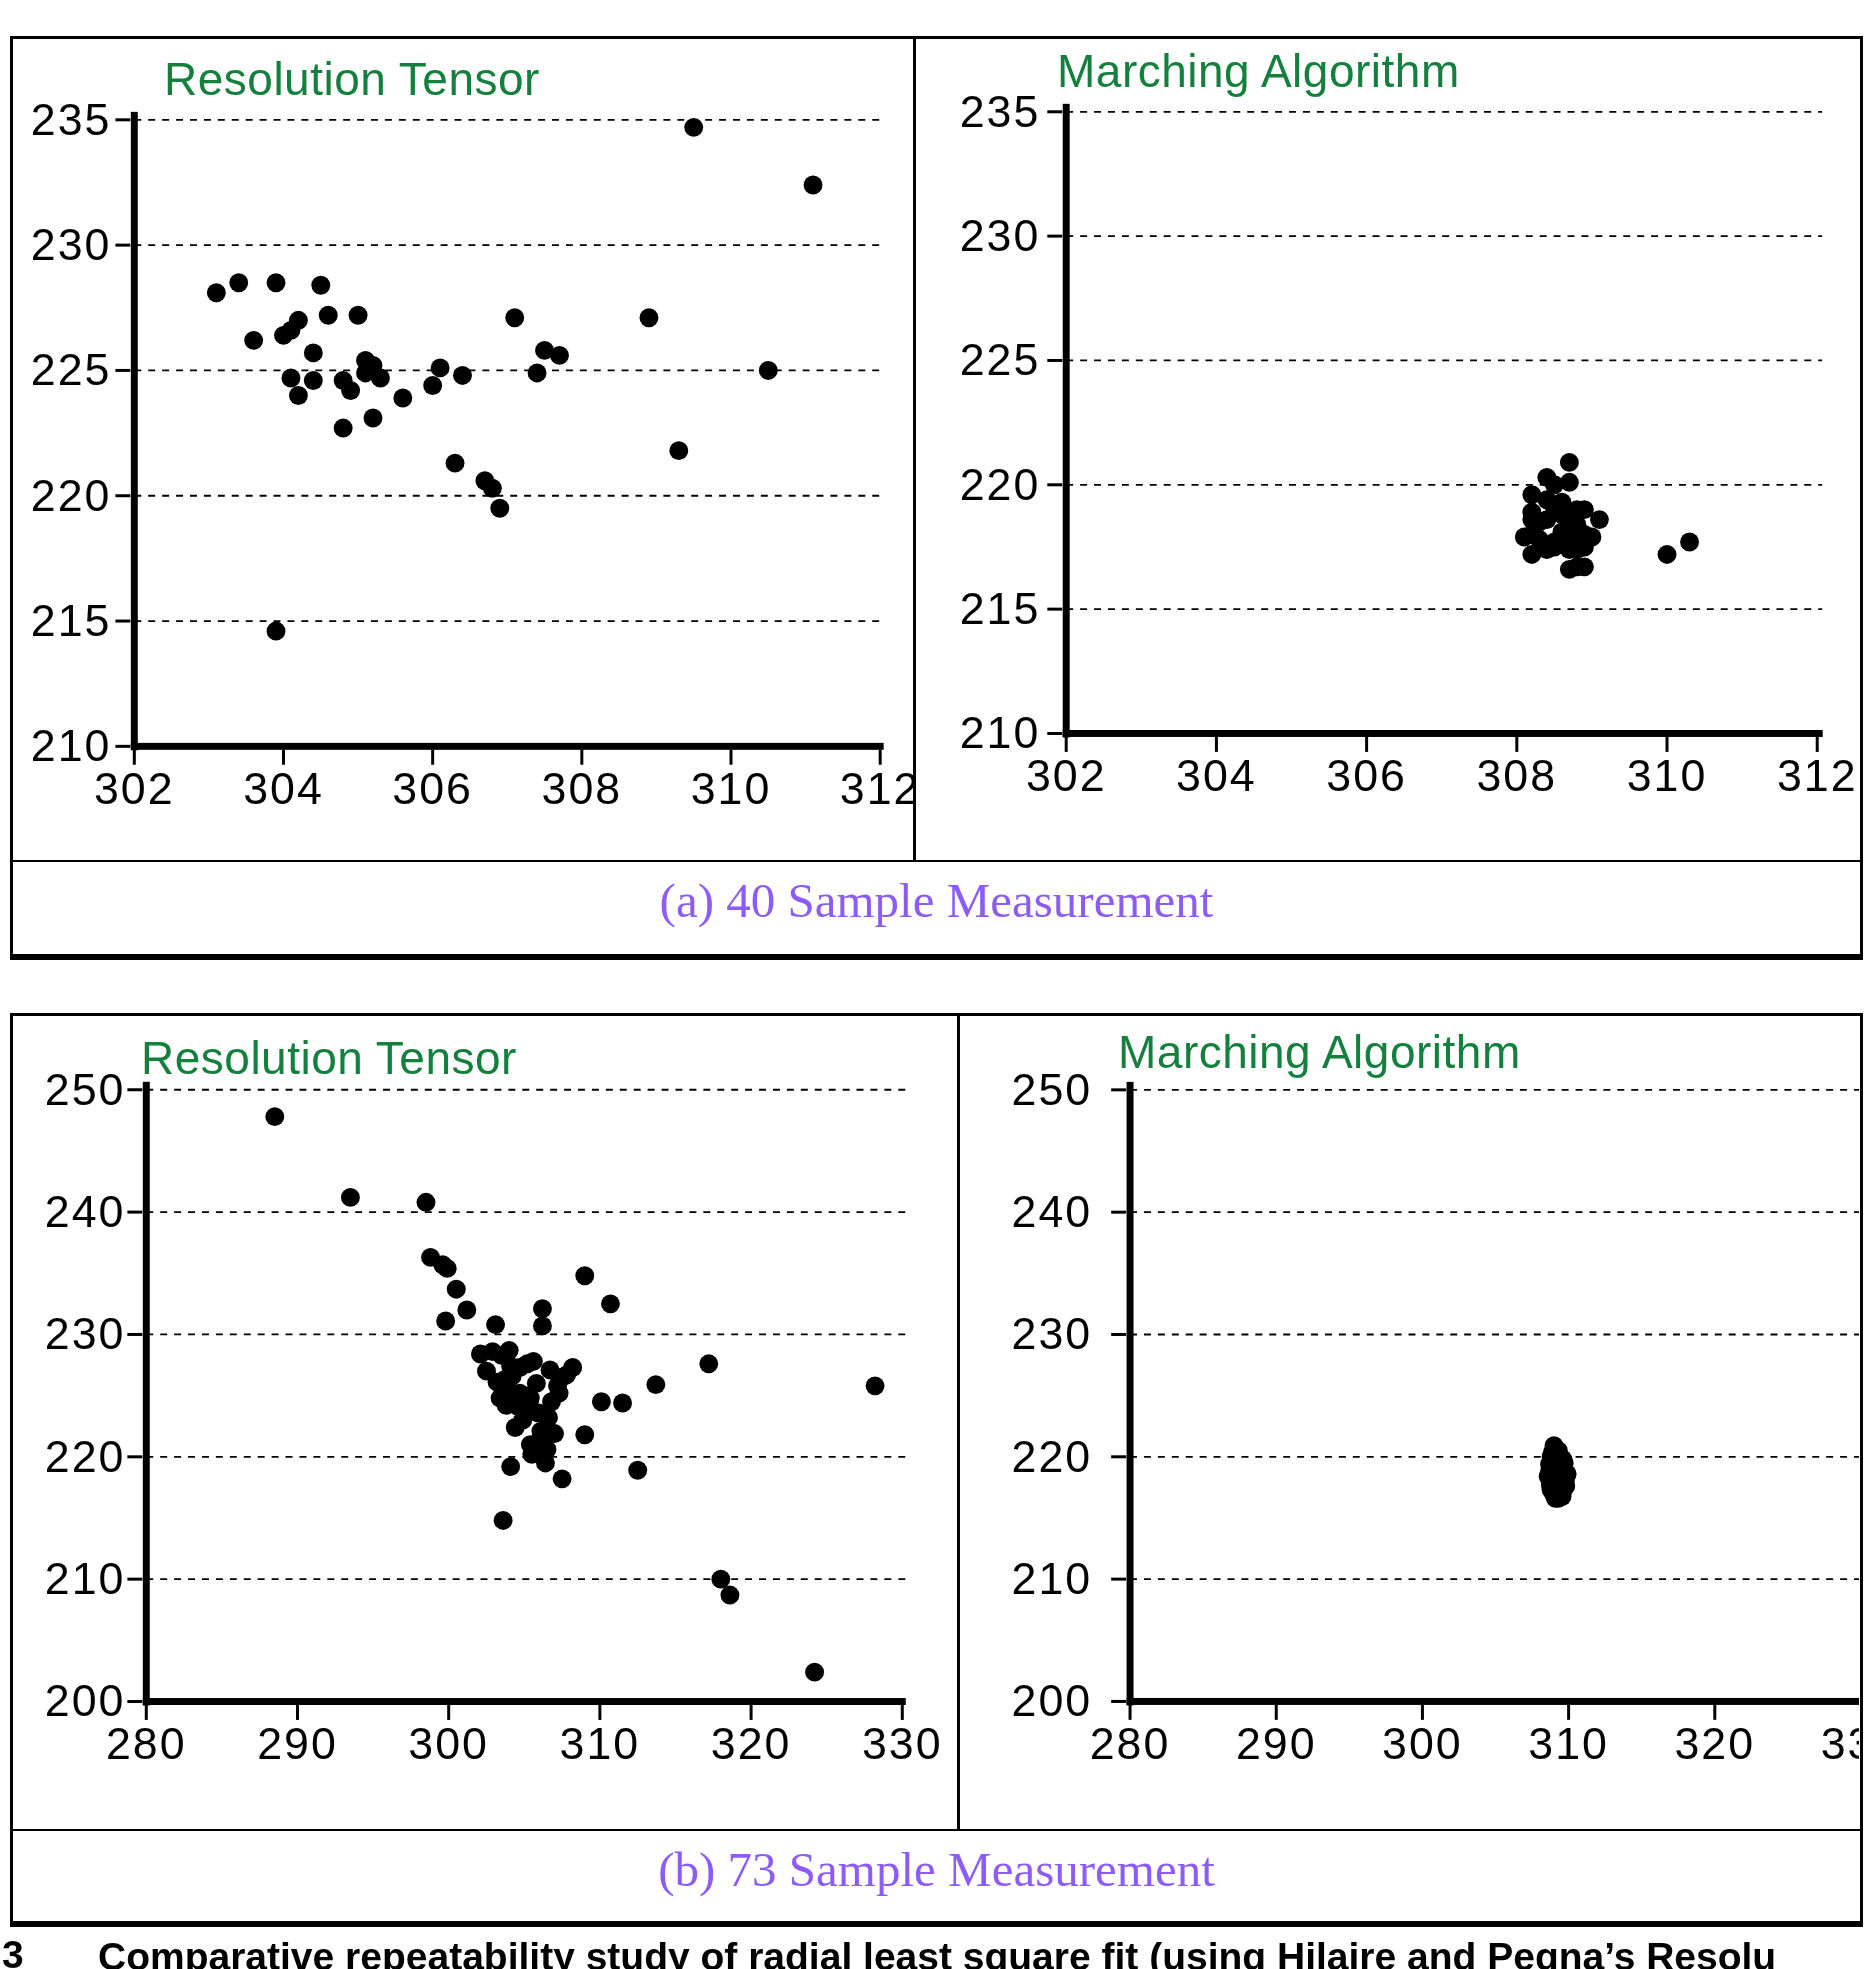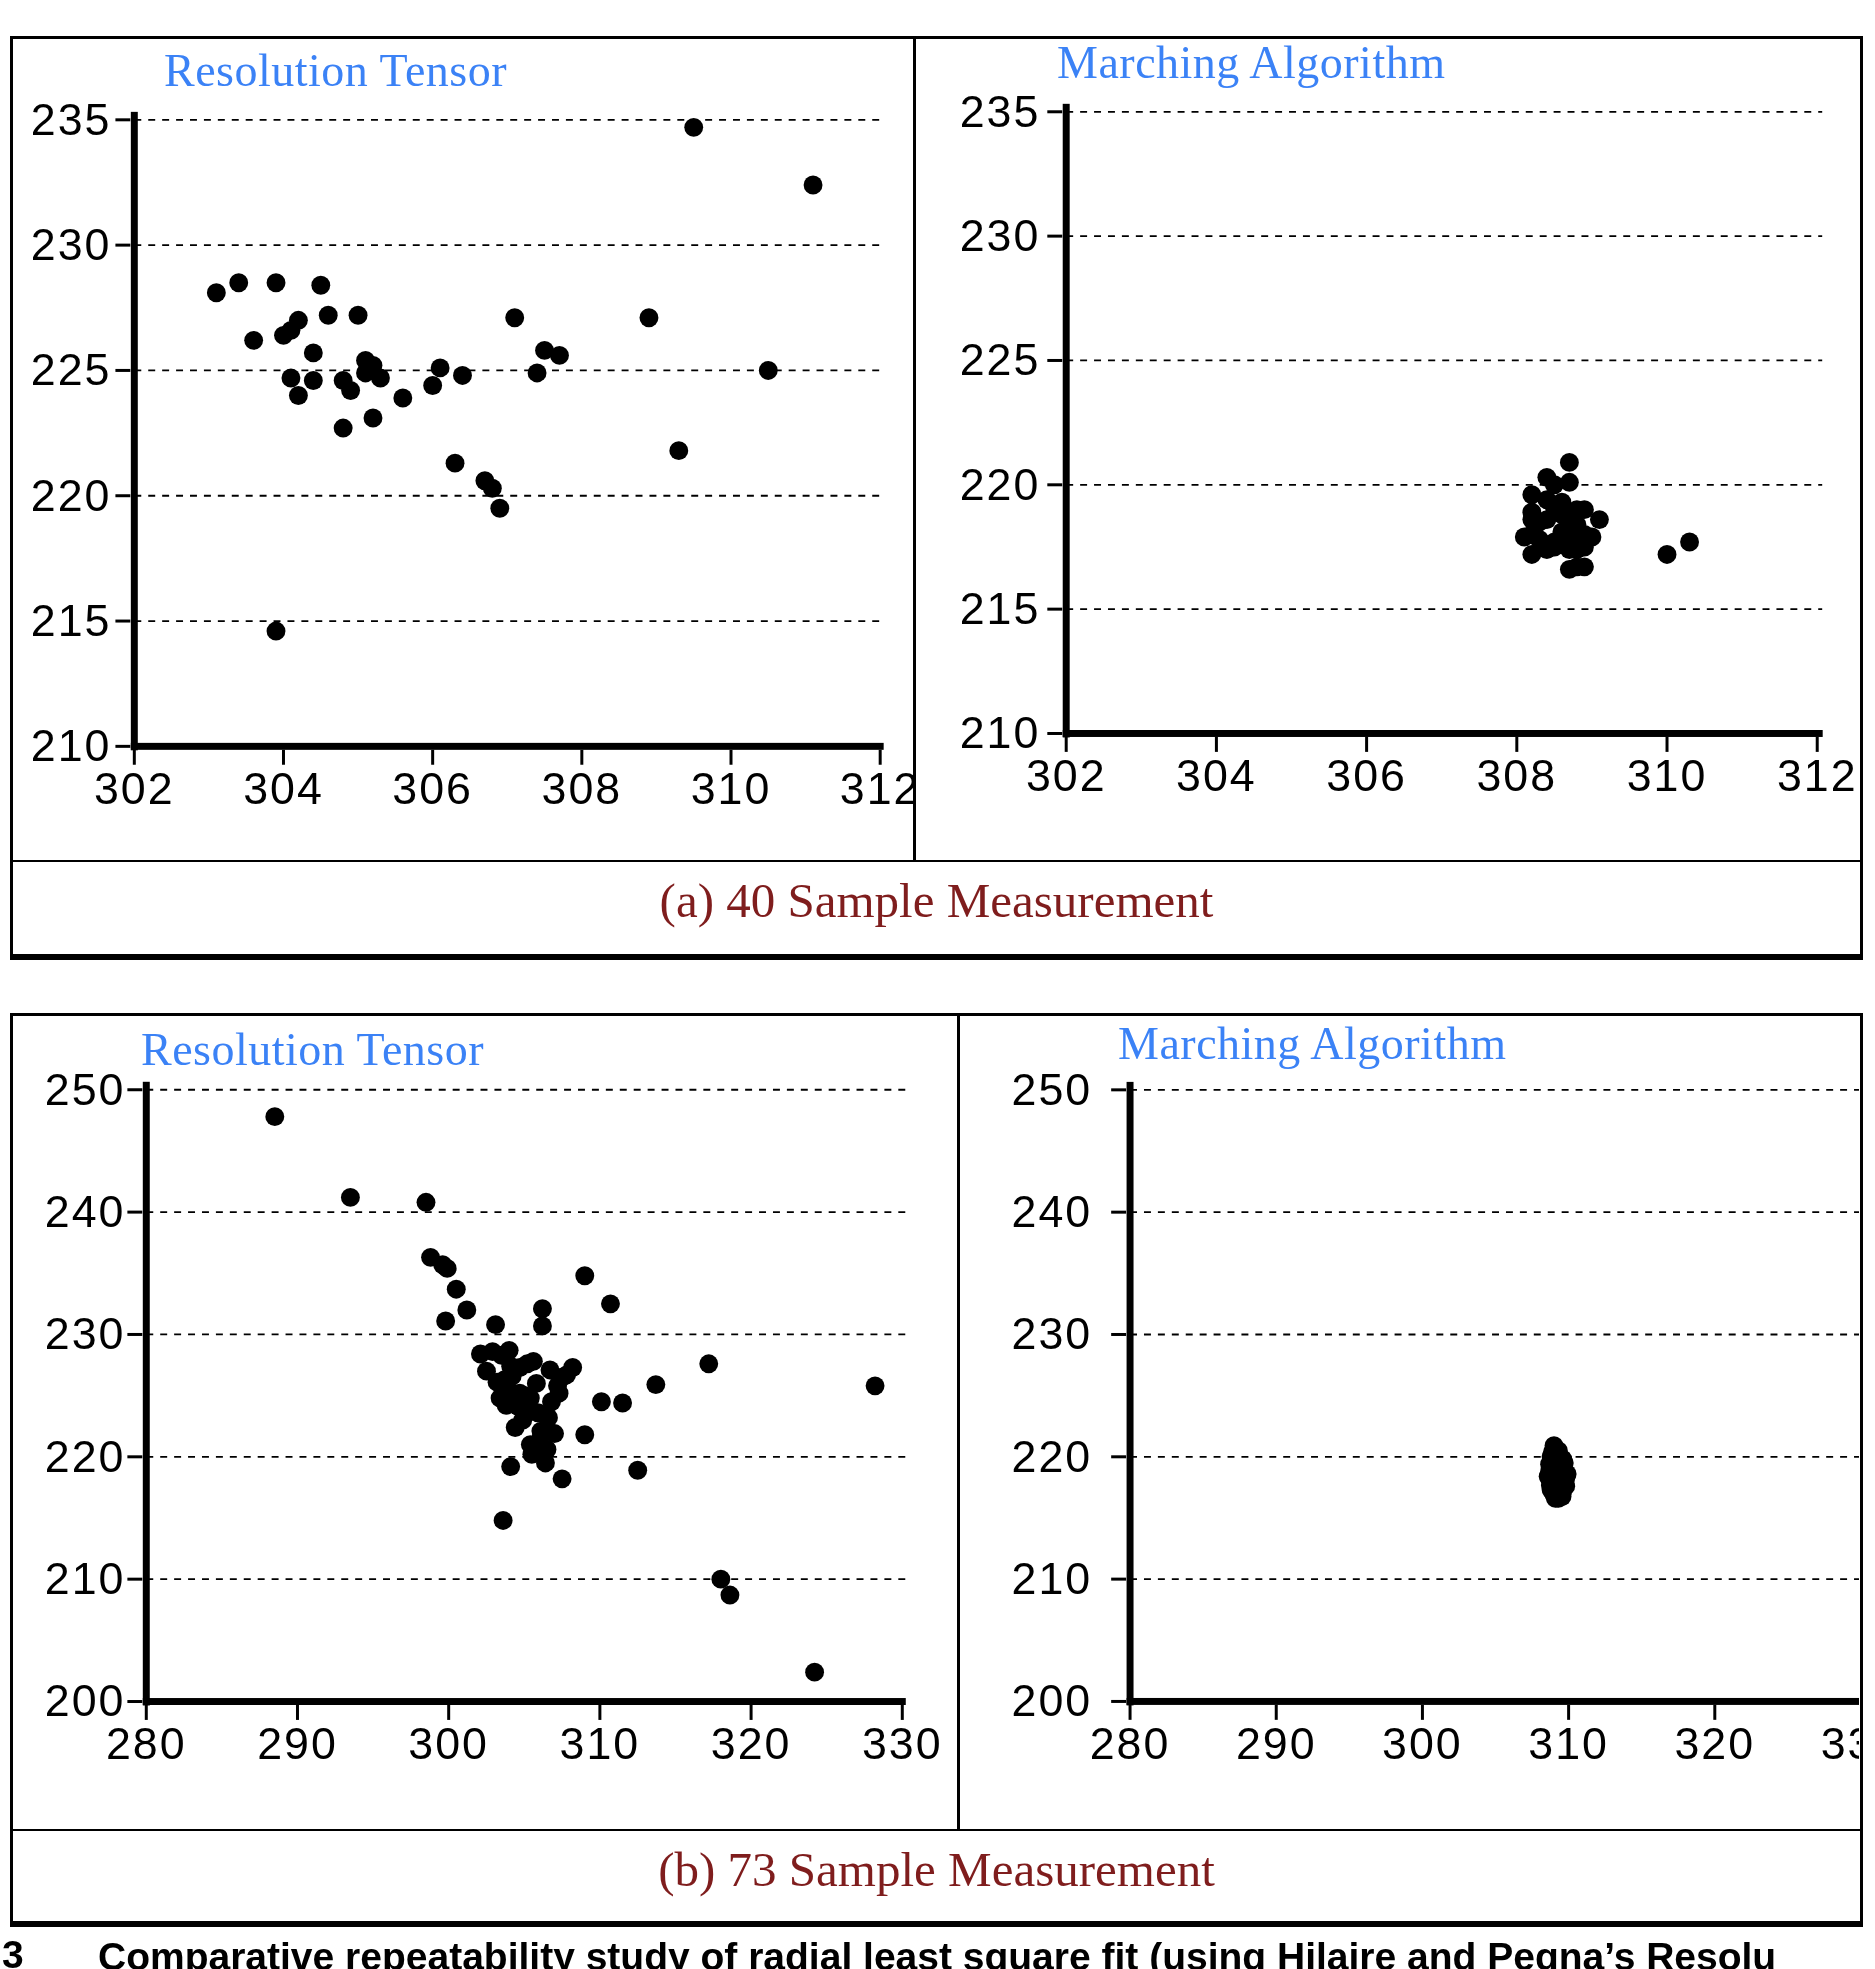--- a/index.html
+++ b/index.html
@@ -16,33 +16,34 @@
     border: 3px solid #000;
     border-bottom-width: 6px;
     background: #fff;
   }
   .vdivider { position: absolute; width: 3px; background: #000; }
   .hline    { position: absolute; height: 2px; background: #000; }
   .cell { position: absolute; overflow: hidden; text-align: center; }
   .cell svg { position: absolute; left: 0; top: 0; }
   .plot-title {
     position: absolute;
-    font-family: Liberation Serif, serif;
+    font-family: Liberation Sans, sans-serif;
     font-size: 46px;
-    color: #3b82f6;
+    color: #15803d;
     white-space: nowrap;
     letter-spacing: 0.5px;
+    margin-top: 8px;
   }
   .panel-caption {
     position: absolute;
     left: 10px; width: 1853px;
     text-align: center;
     font-family: "Liberation Serif", serif;
     font-size: 49px;
-    color: #7f1d1d;
+    color: #8b5cf6;
     white-space: nowrap;
   }
   #bottom-caption {
     position: absolute;
     left: 0; top: 1933px; width: 1876px; height: 36px;
     overflow: hidden;
   }
   #bottom-caption .frag {
     position: absolute;
     font-family: "Liberation Sans", sans-serif;

